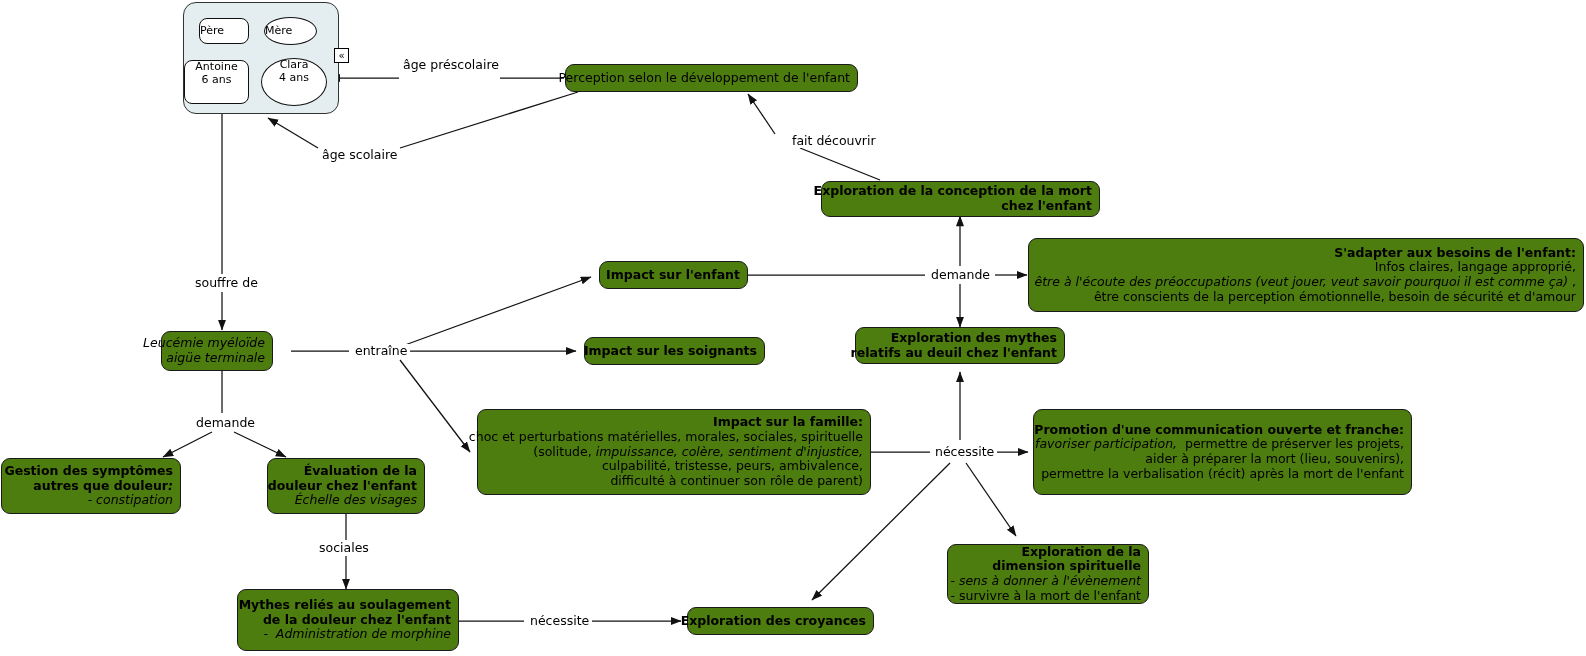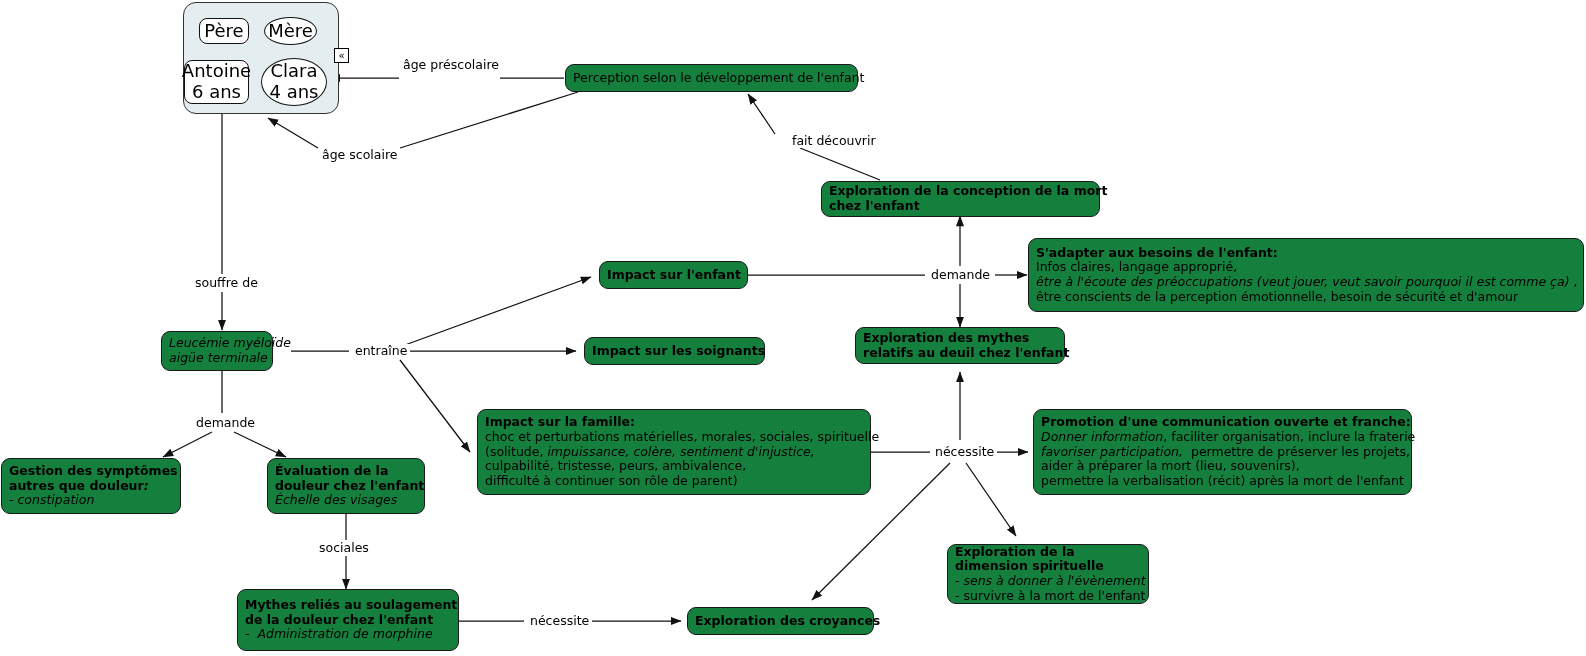--- a/index.html
+++ b/index.html
@@ -21,27 +21,27 @@
     position: absolute;
     left: 0;
     top: 0;
     width: 1586px;
     height: 656px;
     pointer-events: none;
   }
   .node {
     position: absolute;
     box-sizing: border-box;
-    background: #15803d;
+    background: #4d7c0f;
     border: 1.3px solid #1a1a1a;
     border-radius: 9px;
     color: #000000;
     display: flex;
     flex-direction: column;
-    align-items: flex-start;
+    align-items: flex-end;
     justify-content: center;
     text-align: center;
     line-height: 1.18;
     padding: 2px 7px;
     font-size: 12.5px;
     z-index: 3;
   }
   .node.plain { font-weight: normal; }
   .node.bold  { font-weight: bold; }
 
@@ -59,23 +59,22 @@
     border-radius: 13px;
     z-index: 2;
   }
   .member {
     position: absolute;
     box-sizing: border-box;
     background: #ffffff;
     border: 1.3px solid #111111;
     display: flex;
     align-items: center;
-    justify-content: center;
     text-align: center;
-    font-size: 18px;
+    font-size: 11px;
     line-height: 1.15;
     color: #000;
     z-index: 3;
   }
   .member.rect { border-radius: 8px; }
   .member.ellipse { border-radius: 50%; }
 
   #collapse-btn {
     position: absolute;
     box-sizing: border-box;
@@ -228,21 +227,20 @@
   <div class="node plain" style="left:477px; top:409px; width:394px; height:86px;">
     <span class="ln" style="font-weight:bold;">Impact sur la famille:</span>
     <span class="ln">choc et perturbations matérielles, morales, sociales, spirituelle</span>
     <span class="ln"><span class="nb">(solitude, </span><i class="it">impuissance, colère, sentiment d'injustice,</i></span>
     <span class="ln">culpabilité, tristesse, peurs, ambivalence,</span>
     <span class="ln">difficulté à continuer son rôle de parent)</span>
   </div>
 
   <div class="node plain" style="left:1033px; top:409px; width:379px; height:86px;">
     <span class="ln" style="font-weight:bold;">Promotion d'une communication ouverte et franche:</span>
-    <span class="ln"><i class="it">Donner information</i><span class="nb">, faciliter organisation, inclure la fraterie</span></span>
     <span class="ln"><i class="it">favoriser participation,</i><span class="nb" style="white-space:pre;">  permettre de préserver les projets,</span></span>
     <span class="ln">aider à préparer la mort (lieu, souvenirs),</span>
     <span class="ln">permettre la verbalisation (récit) après la mort de l'enfant</span>
   </div>
 
   <div class="node bold" style="left:1px; top:458px; width:180px; height:56px;">
     <span class="ln">Gestion des symptômes</span>
     <span class="ln"><span>autres que douleur</span><i class="itb">:</i></span>
     <span class="ln nbi">- constipation</span>
   </div>

